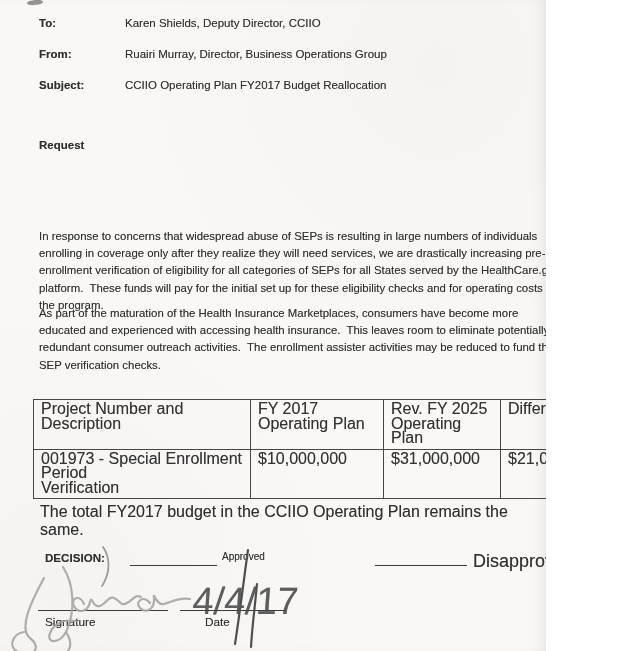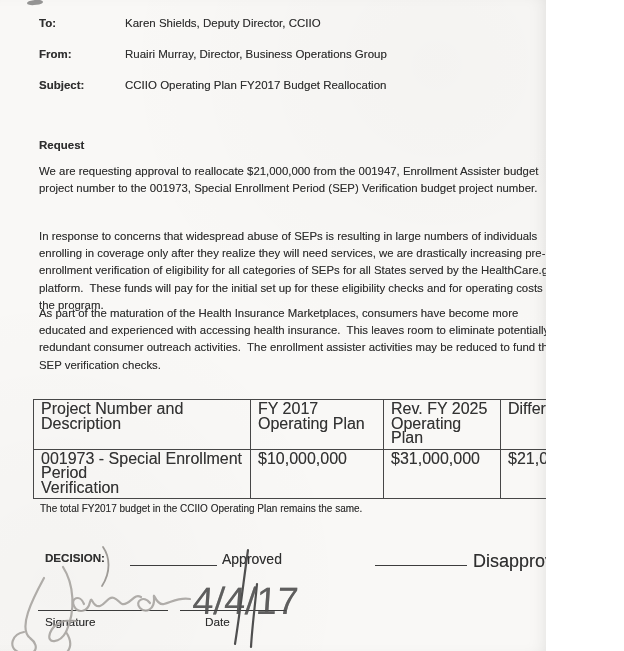--- a/index.html
+++ b/index.html
@@ -54,27 +54,27 @@
   table.budget th, table.budget td {
     border: 1.6px solid #474747;
     padding: 2px 7px 3px 7px;
     vertical-align: top; text-align: left;
     font-weight: 400; white-space: pre-line;
     line-height: 14.5px; color: #333;
   }
   table.budget td.diff, table.budget th.diff-h { }
   table.budget td.diff-val { text-align: right; }
 
-  .closing { position: absolute; left: 40px; top: 503px; font-size: 10px; }
+  .closing { position: absolute; left: 40px; top: 503px; font-size: 16px; }
 
   .decision-label { position: absolute; left: 45px; top: 551px; font-size: 11.6px; font-weight: 700; }
   .blank-line { position: absolute; top: 552px; height: 14px; border-bottom: 1.5px solid #3d3d3d; }
   .blank-approved { left: 130px; width: 87px; }
   .blank-disapproved { left: 375px; width: 92px; }
-  .approved-label { position: absolute; left: 222px; top: 551px; font-size: 14px; text-align: right; }
+  .approved-label { position: absolute; left: 222px; top: 551px; font-size: 10px; text-align: right; }
   .disapproved-label { position: absolute; left: 473px; top: 551px; font-size: 18px; }
 
   .sig-rule { position: absolute; top: 597px; height: 14px; border-bottom: 1.7px solid #3b3b3b; }
   .sig-rule-signature { left: 38px; width: 130px; }
   .sig-rule-date { left: 180px; width: 106px; }
   .sig-label { position: absolute; left: 45px; top: 615px; font-size: 11.8px; }
   .date-label { position: absolute; left: 205px; top: 615px; font-size: 11.8px; }
 
   svg.handwriting { position: absolute; left: 0; top: 540px; width: 624px; height: 111px; pointer-events: none; }
 </style>
@@ -89,22 +89,20 @@
     <span class="hlabel">To:</span><span class="hvalue">Karen Shields, Deputy Director, CCIIO</span>
   </div>
   <div class="hrow hrow-1">
     <span class="hlabel">From:</span><span class="hvalue">Ruairi Murray, Director, Business Operations Group</span>
   </div>
   <div class="hrow hrow-2">
     <span class="hlabel">Subject:</span><span class="hvalue">CCIIO Operating Plan FY2017 Budget Reallocation</span>
   </div>
 
   <div class="section-heading">Request</div>
-  <div class="para para-0">We are requesting approval to reallocate $21,000,000 from the 001947, Enrollment Assister budget
-project number to the 001973, Special Enrollment Period (SEP) Verification budget project number.</div>
   <div class="para para-1">In response to concerns that widespread abuse of SEPs is resulting in large numbers of individuals
 enrolling in coverage only after they realize they will need services, we are drastically increasing pre-
 enrollment verification of eligibility for all categories of SEPs for all States served by the HealthCare.gov
 platform.  These funds will pay for the initial set up for these eligibility checks and for operating costs for
 the program.</div>
   <div class="para para-2">As part of the maturation of the Health Insurance Marketplaces, consumers have become more
 educated and experienced with accessing health insurance.  This leaves room to eliminate potentially
 redundant consumer outreach activities.  The enrollment assister activities may be reduced to fund the
 SEP verification checks.</div>
 

